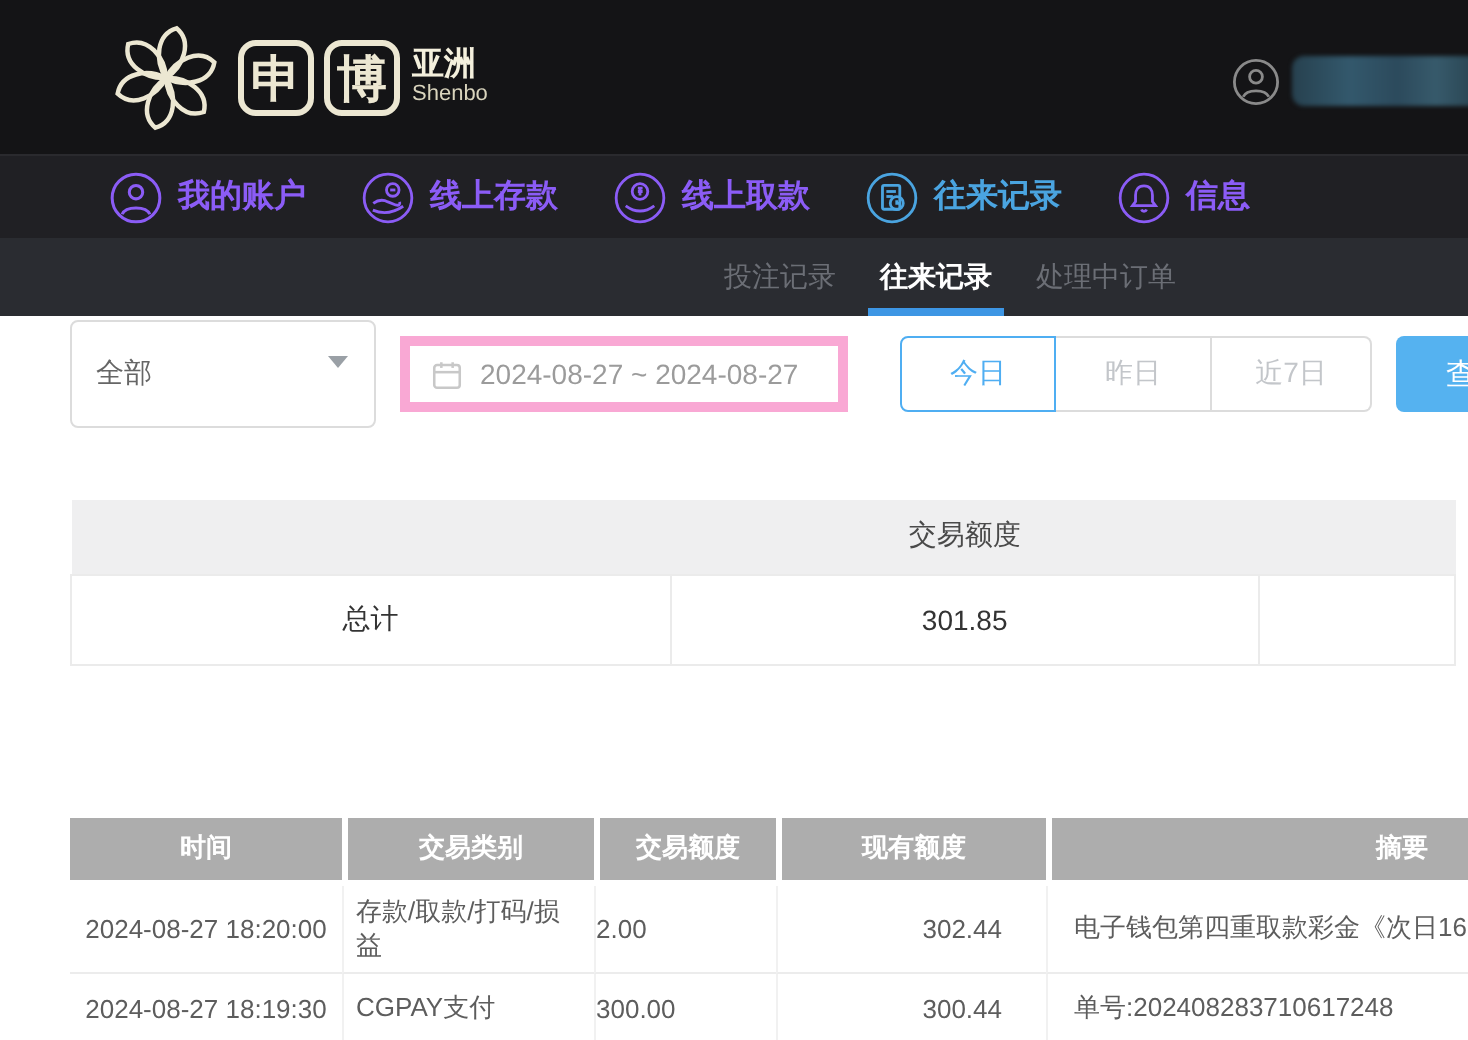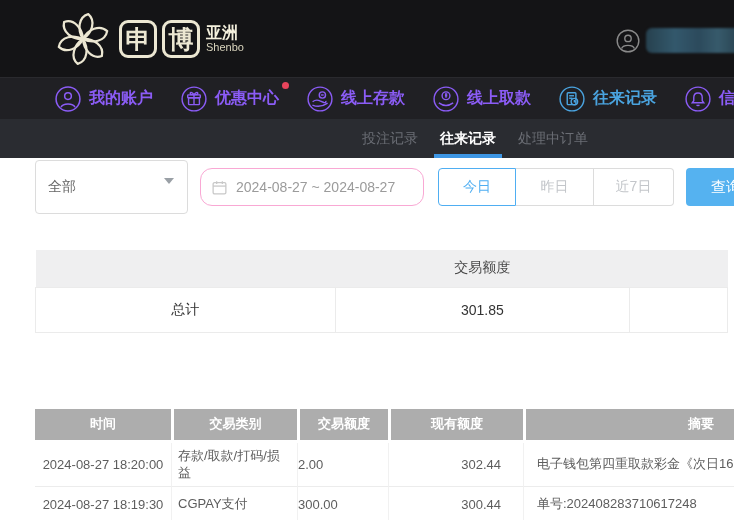--- a/index.html
+++ b/index.html
@@ -41,25 +41,25 @@
                           height:4px; background:#3d96e4; }
 
   
   .filter-row { display:flex; align-items:center; margin:10px 0 0 35px; height:38px; width:800px; }
   .f-select { width:153px; height:54px; border:1px solid #dcdcdc; border-radius:4px;
               display:flex; align-items:center; padding:0 12px; font-size:14px; color:#666;
               position:relative; cursor:pointer; background:#fff; }
   .f-caret { position:absolute; right:13px; top:17px; width:0; height:0;
              border-left:5px solid transparent; border-right:5px solid transparent;
              border-top:6px solid #9aa0a6; }
-  .f-date { width:224px; height:38px; border:1px solid #f9a8d4; border-radius:12px; margin-left:12px;
+  .f-date { width:224px; height:38px; border:5px solid #f9a8d4; border-radius:0; margin-left:12px;
             display:flex; align-items:center; padding:0 10px; font-size:14px; color:#9b9b9b;
             background:#fff; cursor:pointer; }
   .cal-ic { width:17px; height:17px; margin-right:8px; color:#c8c8c8; flex:none; }
-  .btn-group { display:flex; margin-left:14px; }
+  .btn-group { display:flex; margin-left:26px; }
   .g-btn { width:78px; height:38px; background:#fff; border:1px solid #dcdcdc; font-size:14px;
            color:#c3c6ca; display:flex; align-items:center; justify-content:center; cursor:pointer; }
   .g-btn:first-child { border-radius:4px 0 0 4px; }
   .g-btn:last-child { border-radius:0 4px 4px 0; width:80px; }
   .g-btn + .g-btn { border-left:none; }
   .g-btn.active { border:1px solid #4faef2; color:#4faef2; z-index:2; }
   .btn-search { margin-left:12px; width:80px; height:38px; background:#55b2f0; color:#fff;
                 border:none; border-radius:4px; font-size:15px; cursor:pointer;
                 font-family:inherit; flex:none; }
 
@@ -124,32 +124,20 @@
     <svg class="nav-ic" viewBox="0 0 24 24" fill="none" stroke="currentColor" stroke-width="1.4">
       <circle cx="12" cy="12" r="11"></circle>
         <circle cx="12" cy="9.3" r="3.1"></circle>
       <path d="M5.6 19.5 C7.3 15.6 16.7 15.6 18.4 19.5"></path>
     </svg>
     <span>我的账户</span>
   </div>
   <div class="nav-item">
     <svg class="nav-ic" viewBox="0 0 24 24" fill="none" stroke="currentColor" stroke-width="1.3">
       <circle cx="12" cy="12" r="11"></circle>
-      <rect x="7" y="10.8" width="10" height="6.4" rx="0.6"></rect>
-      <rect x="6.2" y="8.2" width="11.6" height="2.6" rx="0.5"></rect>
-      <line x1="12" y1="8.2" x2="12" y2="17.2"></line>
-      <path d="M12 8 C10 4.8 7.2 5.8 9.2 8 Z"></path>
-      <path d="M12 8 C14 4.8 16.8 5.8 14.8 8 Z"></path>
-    </svg>
-    <span>优惠中心</span>
-    <span class="nav-badge"></span>
-  </div>
-  <div class="nav-item">
-    <svg class="nav-ic" viewBox="0 0 24 24" fill="none" stroke="currentColor" stroke-width="1.3">
-      <circle cx="12" cy="12" r="11"></circle>
       <circle cx="14.2" cy="8.3" r="2.9"></circle>
       <line x1="13" y1="8.3" x2="15.4" y2="8.3"></line>
       <path d="M5.2 14.5 Q8.5 12 12 13.8 L15.5 15.2 Q17.8 15.8 17.4 13.8"></path>
       <path d="M5 17.6 Q12 20.6 19 15.8"></path>
     </svg>
     <span>线上存款</span>
   </div>
   <div class="nav-item">
     <svg class="nav-ic" viewBox="0 0 24 24" fill="none" stroke="currentColor" stroke-width="1.3">
       <circle cx="12" cy="12" r="11"></circle>

